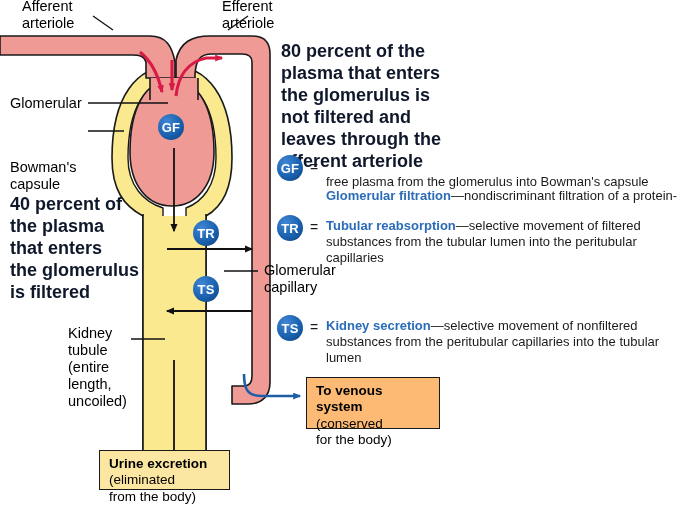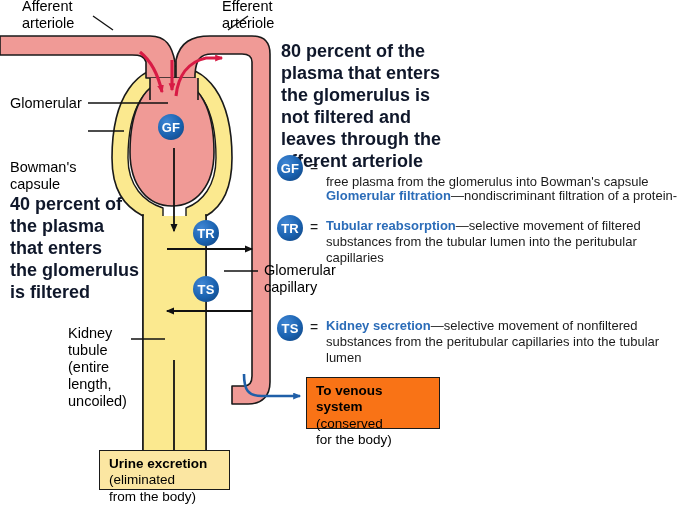--- a/index.html
+++ b/index.html
@@ -61,21 +61,21 @@
     position: absolute;
     box-sizing: border-box;
     border: 1px solid #1a1a1a;
     font-size: 13.5px;
     line-height: 1.22;
     color: #000000;
     padding: 5px 7px 4px 9px;
   }
   .box b { font-weight: bold; }
   .box-venous {
-    background: #f97316;
+    background: #fdba74;
   }
   .box-urine {
     background: #fbe6a2;
   }
   .badge {
     position: absolute;
     width: 26px;
     height: 26px;
     border-radius: 50%;
     background: #1a62b0;

